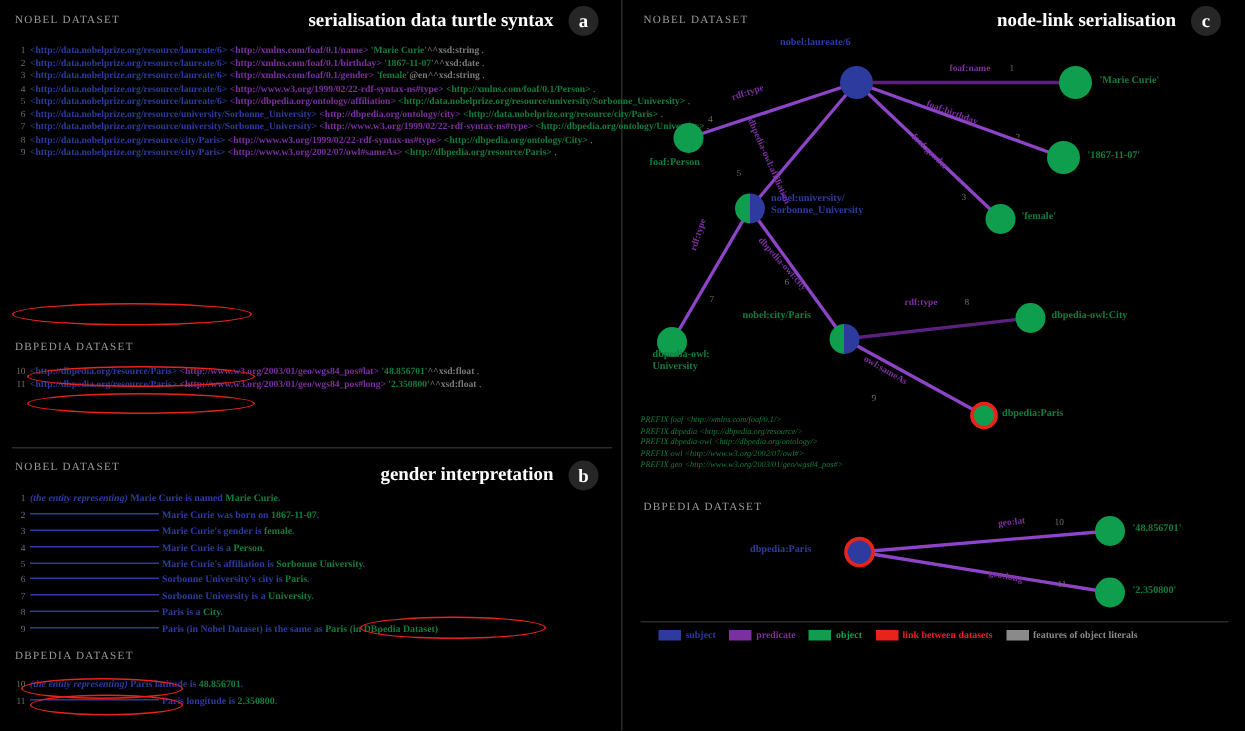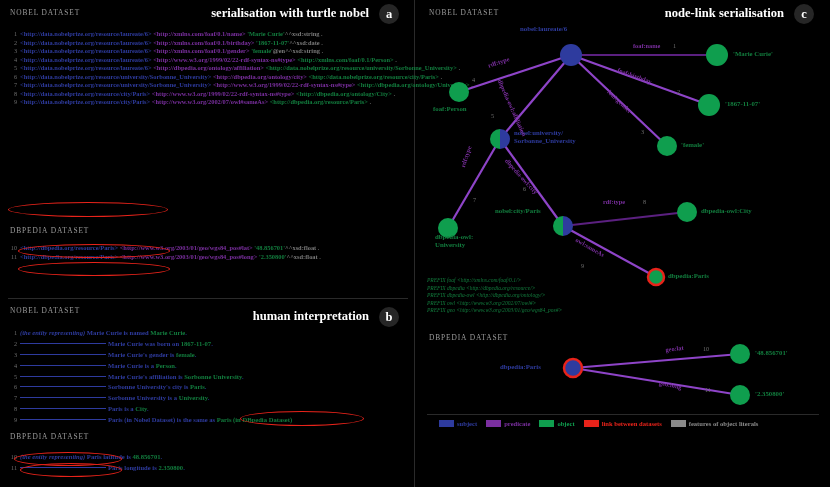--- a/index.html
+++ b/index.html
@@ -175,21 +175,21 @@
   .swatch { width: 15px; height: 7px; display: inline-block; }
 </style>
 </head>
 <body>
 
 <div class="divider-v"></div>
 
 <div class="panel" id="panel-left">
 
   <div class="section-head" style="left:10px; top:8px;">NOBEL DATASET</div>
-  <div class="panel-title" style="right:46px; top:6px;">serialisation with turtle nobel</div>
+  <div class="panel-title" style="right:46px; top:6px;">serialisation data turtle syntax</div>
   <div class="badge" style="right:16px; top:4px;">a</div>
 
   <div class="triples" id="turtle-nobel" style="left:8px; top:30px;">
       <div class="row"><span class="num">1</span><span class="subj">&lt;http://data.nobelprize.org/resource/laureate/6&gt; </span><span class="pred">&lt;http://xmlns.com/foaf/0.1/name&gt; </span><span class="obj">'Marie Curie'</span><span class="feat">^^xsd:string</span><span class="dot"> .</span></div>
       <div class="row"><span class="num">2</span><span class="subj">&lt;http://data.nobelprize.org/resource/laureate/6&gt; </span><span class="pred">&lt;http://xmlns.com/foaf/0.1/birthday&gt; </span><span class="obj">'1867-11-07'</span><span class="feat">^^xsd:date</span><span class="dot"> .</span></div>
       <div class="row"><span class="num">3</span><span class="subj">&lt;http://data.nobelprize.org/resource/laureate/6&gt; </span><span class="pred">&lt;http://xmlns.com/foaf/0.1/gender&gt; </span><span class="obj">'female'</span><span class="feat">@en^^xsd:string</span><span class="dot"> .</span></div>
       <div class="row"><span class="num">4</span><span class="subj">&lt;http://data.nobelprize.org/resource/laureate/6&gt; </span><span class="pred">&lt;http://www.w3.org/1999/02/22-rdf-syntax-ns#type&gt; </span><span class="obj">&lt;http://xmlns.com/foaf/0.1/Person&gt;</span><span class="dot"> .</span></div>
       <div class="row"><span class="num">5</span><span class="subj">&lt;http://data.nobelprize.org/resource/laureate/6&gt; </span><span class="pred">&lt;http://dbpedia.org/ontology/affiliation&gt; </span><span class="obj">&lt;http://data.nobelprize.org/resource/university/Sorbonne_University&gt;</span><span class="dot"> .</span></div>
       <div class="row"><span class="num">6</span><span class="subj">&lt;http://data.nobelprize.org/resource/university/Sorbonne_University&gt; </span><span class="pred">&lt;http://dbpedia.org/ontology/city&gt; </span><span class="obj">&lt;http://data.nobelprize.org/resource/city/Paris&gt;</span><span class="dot"> .</span></div>
       <div class="row"><span class="num">7</span><span class="subj">&lt;http://data.nobelprize.org/resource/university/Sorbonne_University&gt; </span><span class="pred">&lt;http://www.w3.org/1999/02/22-rdf-syntax-ns#type&gt; </span><span class="obj">&lt;http://dbpedia.org/ontology/University&gt;</span><span class="dot"> .</span></div>
@@ -204,21 +204,21 @@
       <div class="row"><span class="num">11</span><span class="subj">&lt;http://dbpedia.org/resource/Paris&gt; </span><span class="pred">&lt;http://www.w3.org/2003/01/geo/wgs84_pos#long&gt; </span><span class="obj">'2.350800'</span><span class="feat">^^xsd:float</span><span class="dot"> .</span></div>
     </div>
 
   <div class="ellipse" style="left:8px;  top:202px; width:158px; height:13px;"></div>
   <div class="ellipse" style="left:18px; top:244px; width:150px; height:12px;"></div>
   <div class="ellipse" style="left:18px; top:262px; width:150px; height:12px;"></div>
 
   <div class="divider-h" style="left:8px; top:298px; width:400px;"></div>
 
   <div class="section-head" style="left:10px; top:306px;">NOBEL DATASET</div>
-  <div class="panel-title" style="right:46px; top:309px;">human interpretation</div>
+  <div class="panel-title" style="right:46px; top:309px;">gender interpretation</div>
   <div class="badge" style="right:16px; top:307px;">b</div>
 
   <div class="interp" id="interp-nobel" style="left:8px; top:328px;">
       <div class="row"><span class="num">1</span><span class="ital">(the entity representing) </span><span class="subj">Marie Curie </span><span class="plain">is named </span><span class="obj">Marie Curie</span><span class="plain">.</span></div>
       <div class="row"><span class="num">2</span><span class="rule"></span><span class="subj">Marie Curie </span><span class="plain">was born on </span><span class="obj">1867-11-07</span><span class="plain">.</span></div>
       <div class="row"><span class="num">3</span><span class="rule"></span><span class="subj">Marie Curie's </span><span class="plain">gender is </span><span class="obj">female</span><span class="plain">.</span></div>
       <div class="row"><span class="num">4</span><span class="rule"></span><span class="subj">Marie Curie </span><span class="plain">is a </span><span class="obj">Person</span><span class="plain">.</span></div>
       <div class="row"><span class="num">5</span><span class="rule"></span><span class="subj">Marie Curie's </span><span class="plain">affiliation is </span><span class="obj">Sorbonne University</span><span class="plain">.</span></div>
       <div class="row"><span class="num">6</span><span class="rule"></span><span class="subj">Sorbonne University's </span><span class="plain">city is </span><span class="obj">Paris</span><span class="plain">.</span></div>
       <div class="row"><span class="num">7</span><span class="rule"></span><span class="subj">Sorbonne University </span><span class="plain">is a </span><span class="obj">University</span><span class="plain">.</span></div>

